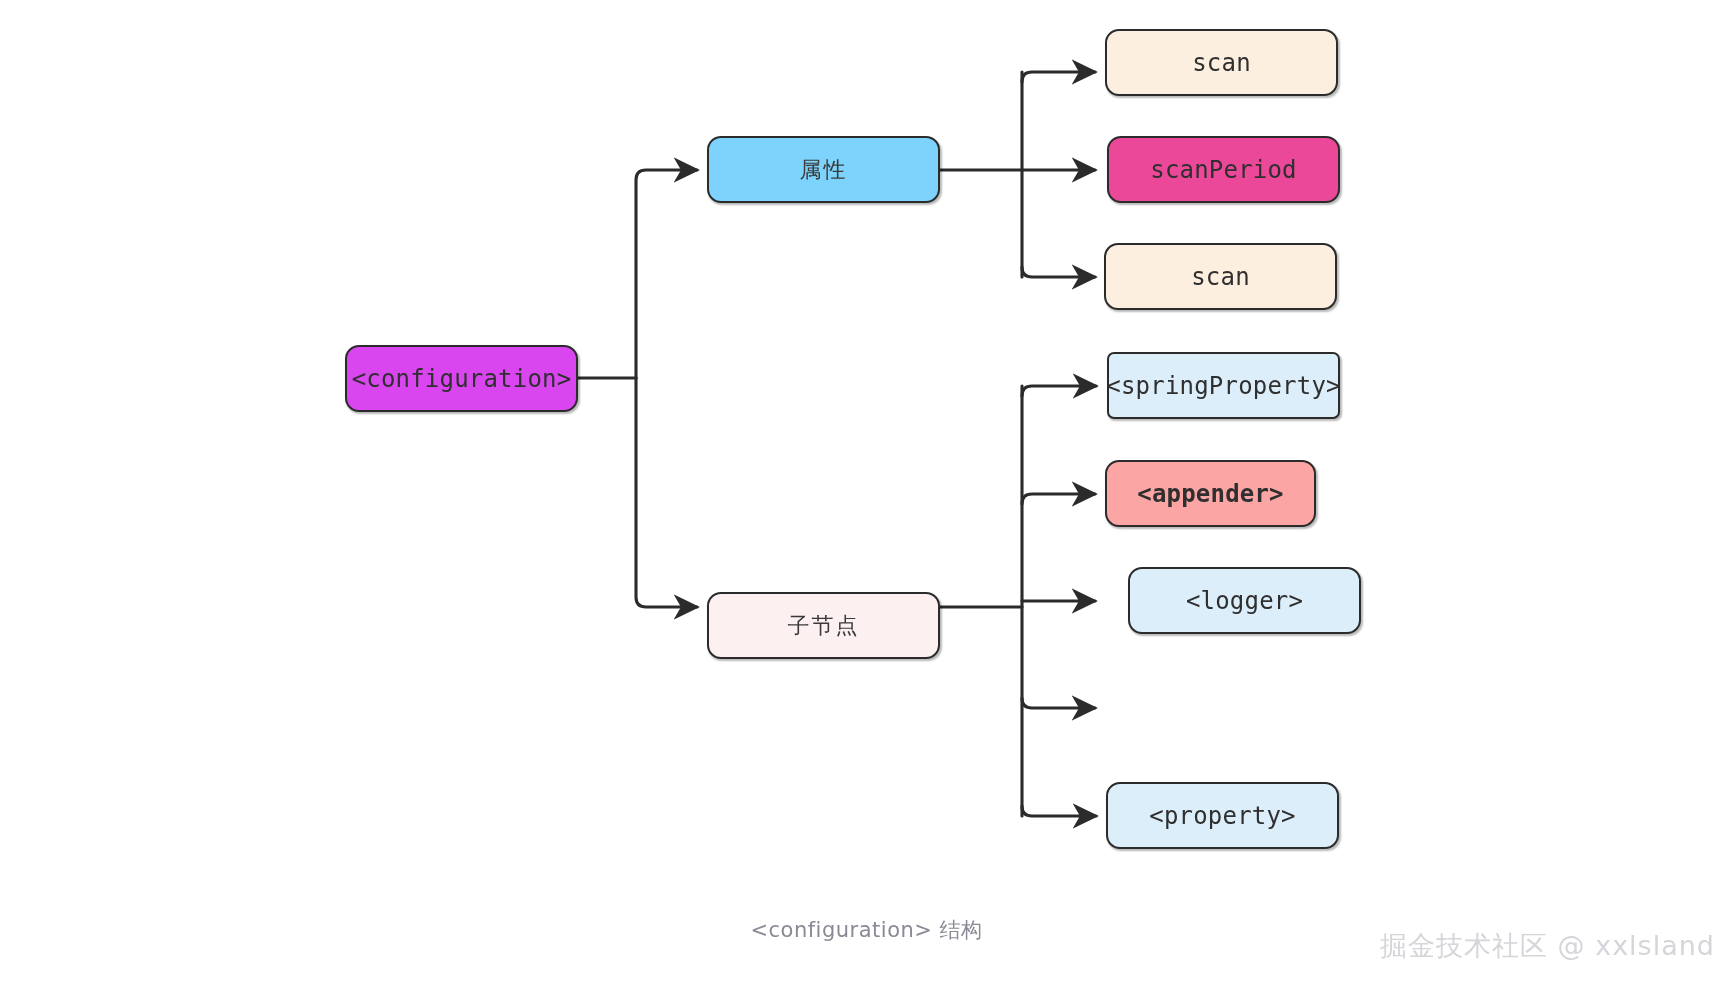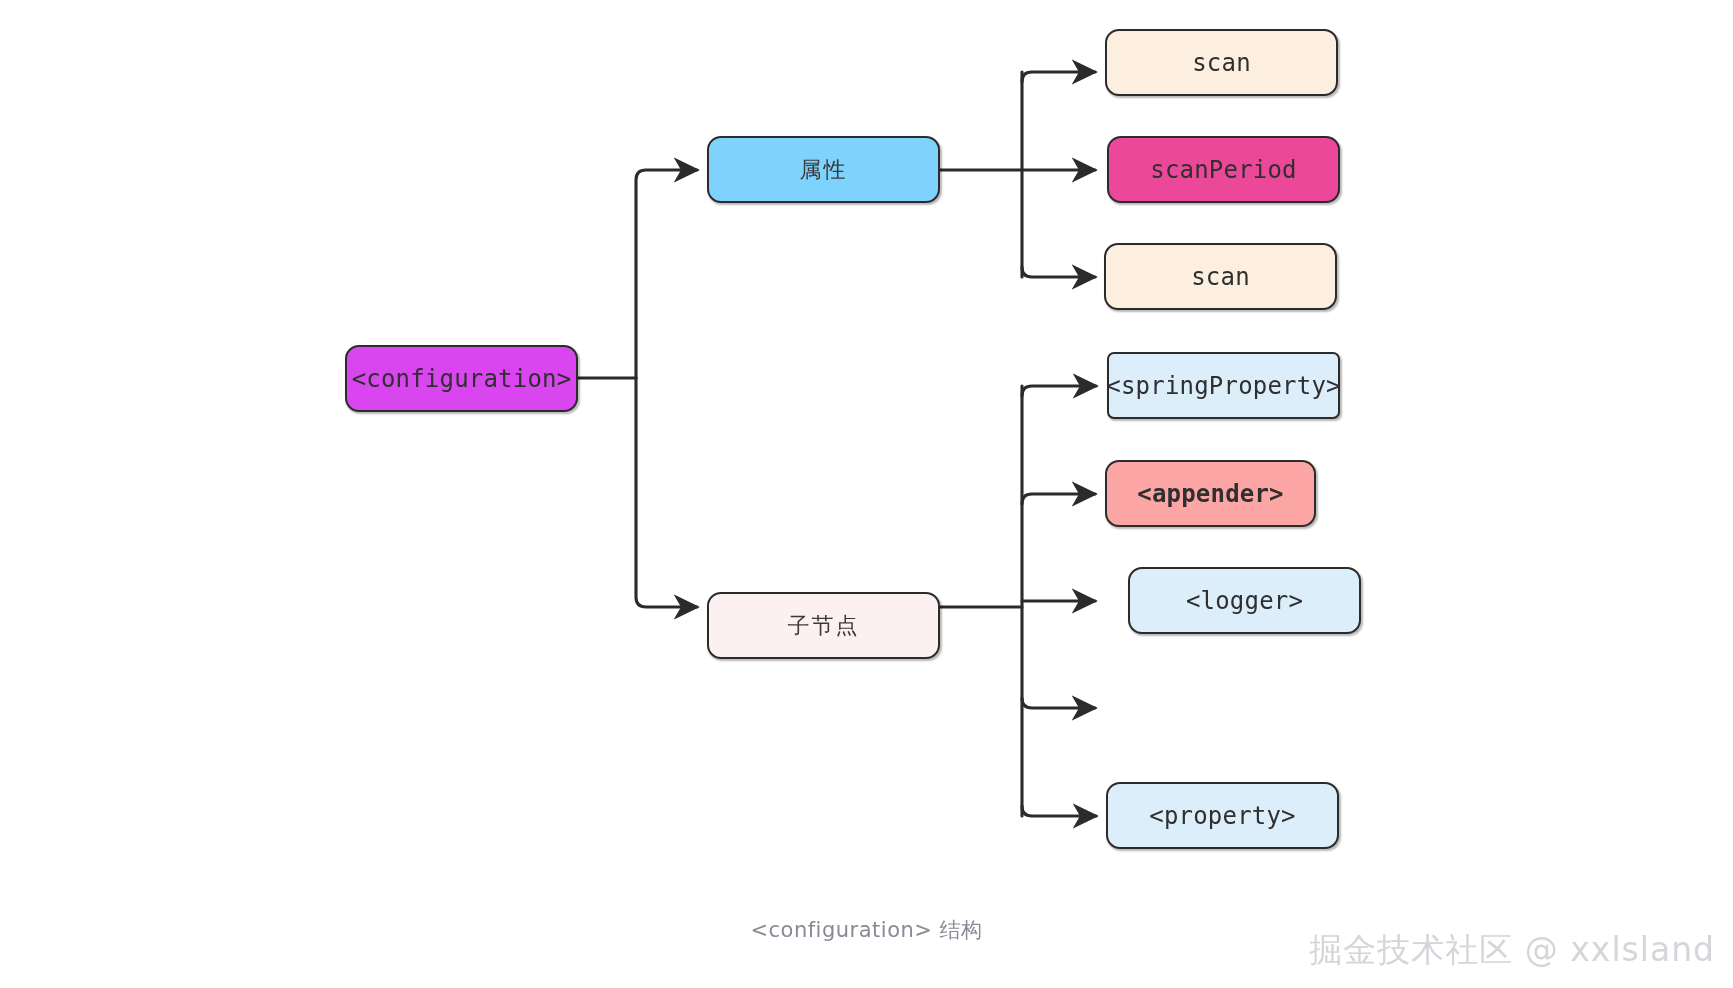--- a/index.html
+++ b/index.html
@@ -62,21 +62,21 @@
     font-family: "DejaVu Sans", sans-serif;
     font-size: 21px;
     color: #8a8a96;
     letter-spacing: 0.5px;
   }
   #watermark {
     position: absolute;
     right: 18px;
     top: 928px;
     font-family: "DejaVu Sans", sans-serif;
-    font-size: 33px;
+    font-size: 27px;
     color: #d5d5da;
     letter-spacing: 1px;
     white-space: nowrap;
   }
 </style>
 </head>
 <body>
 
 <div id="canvas">
 

